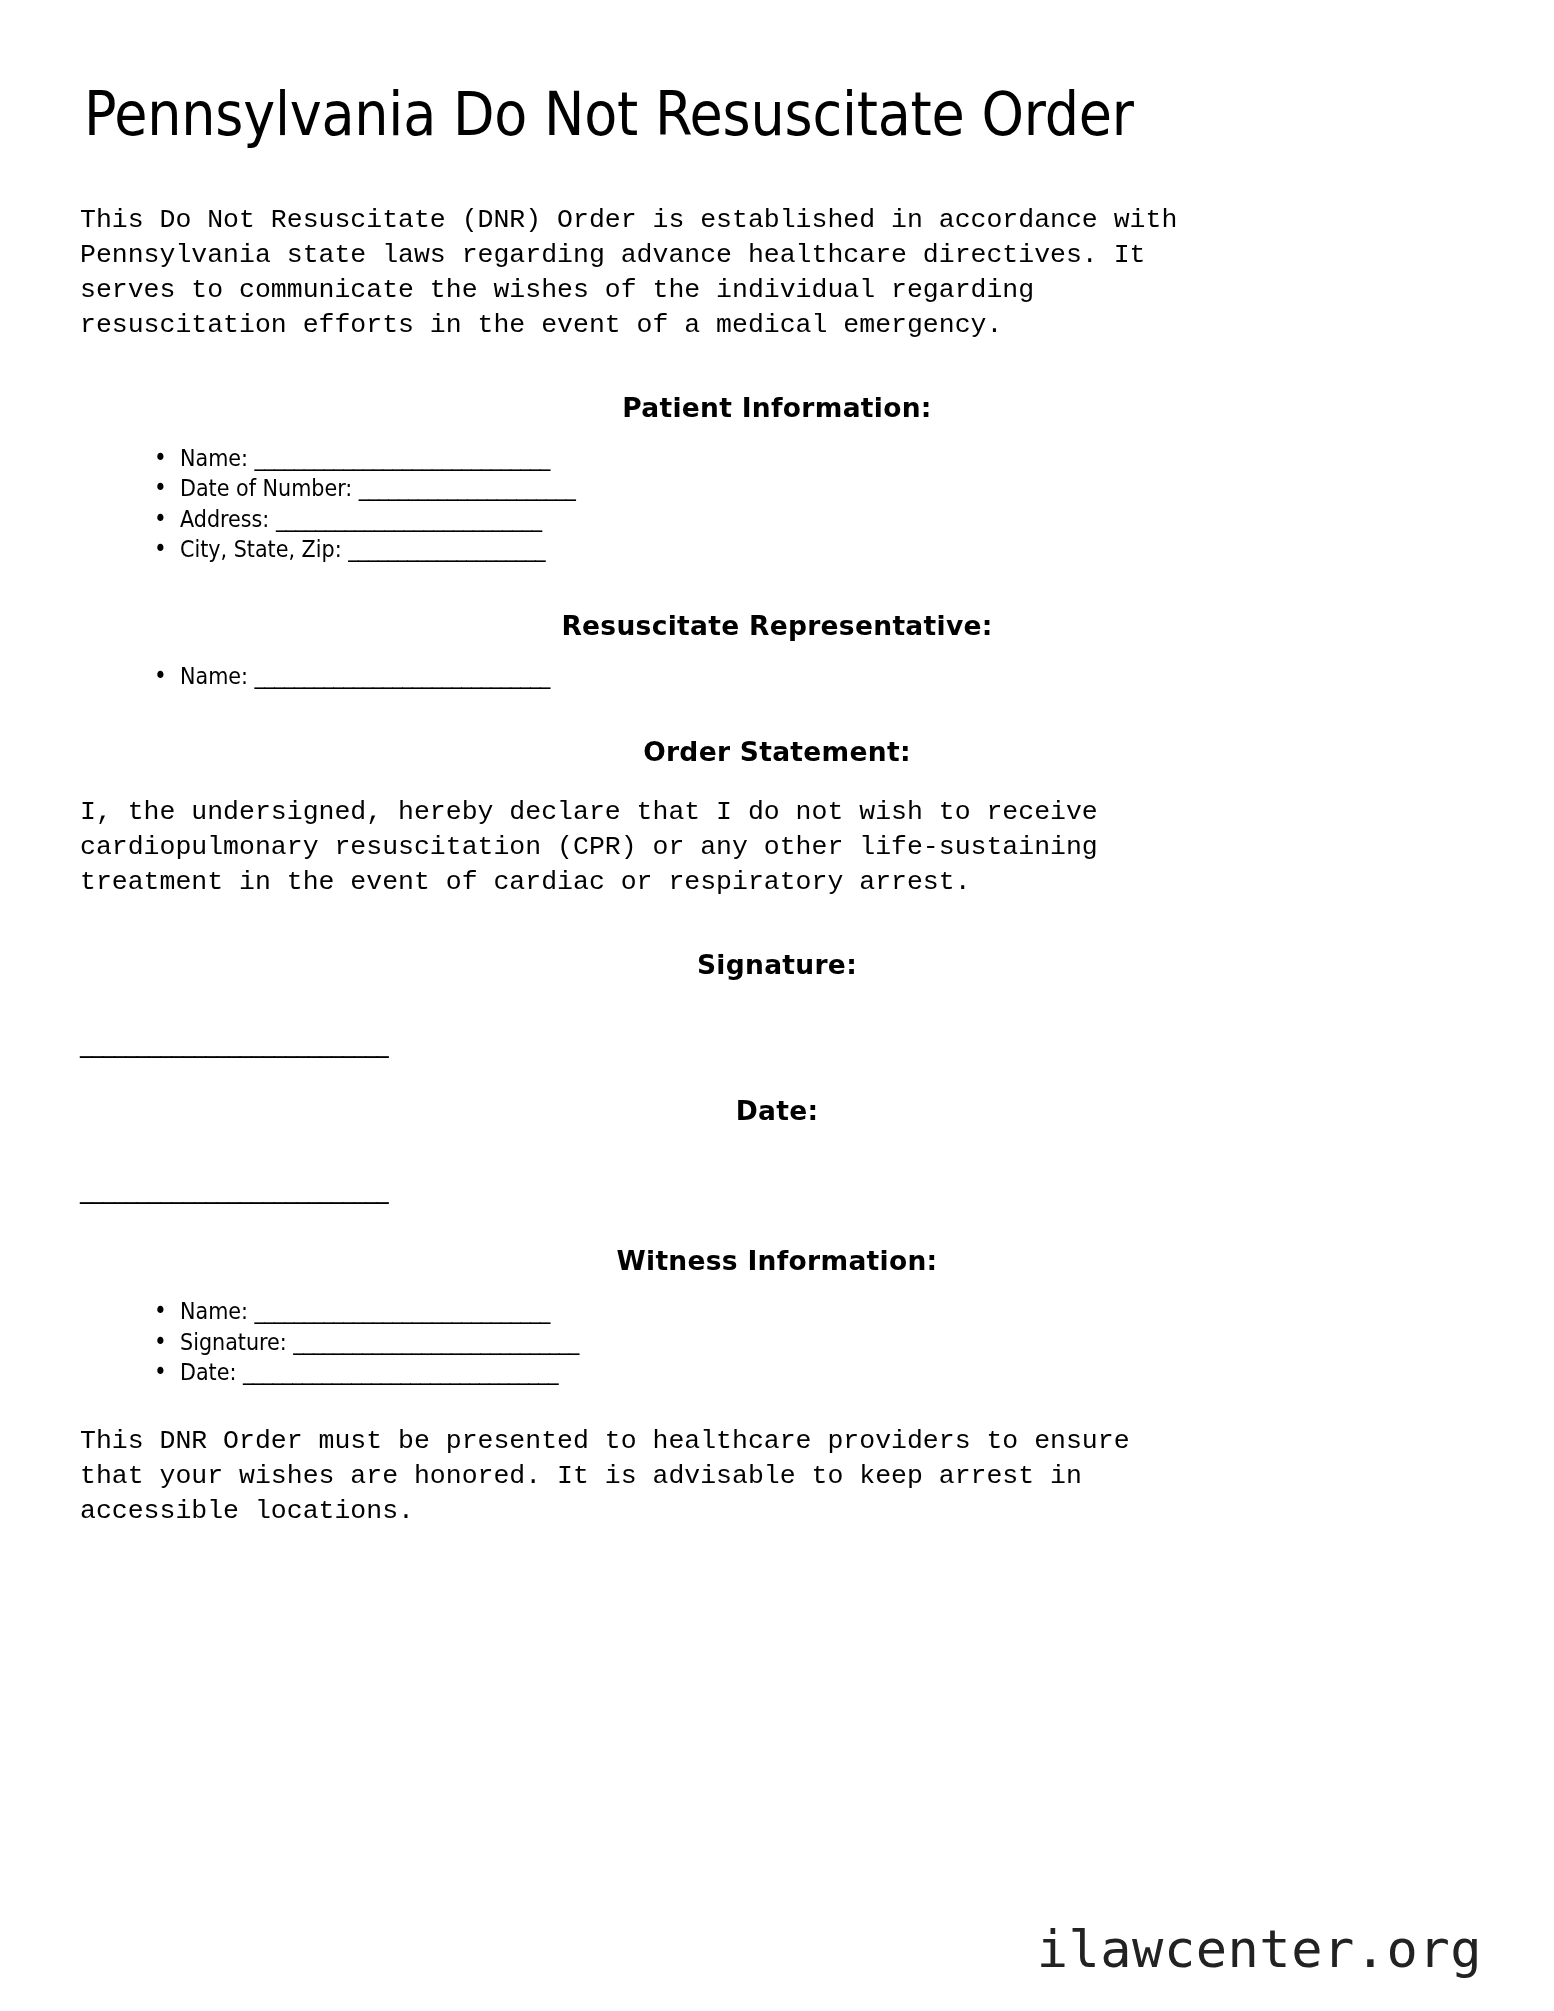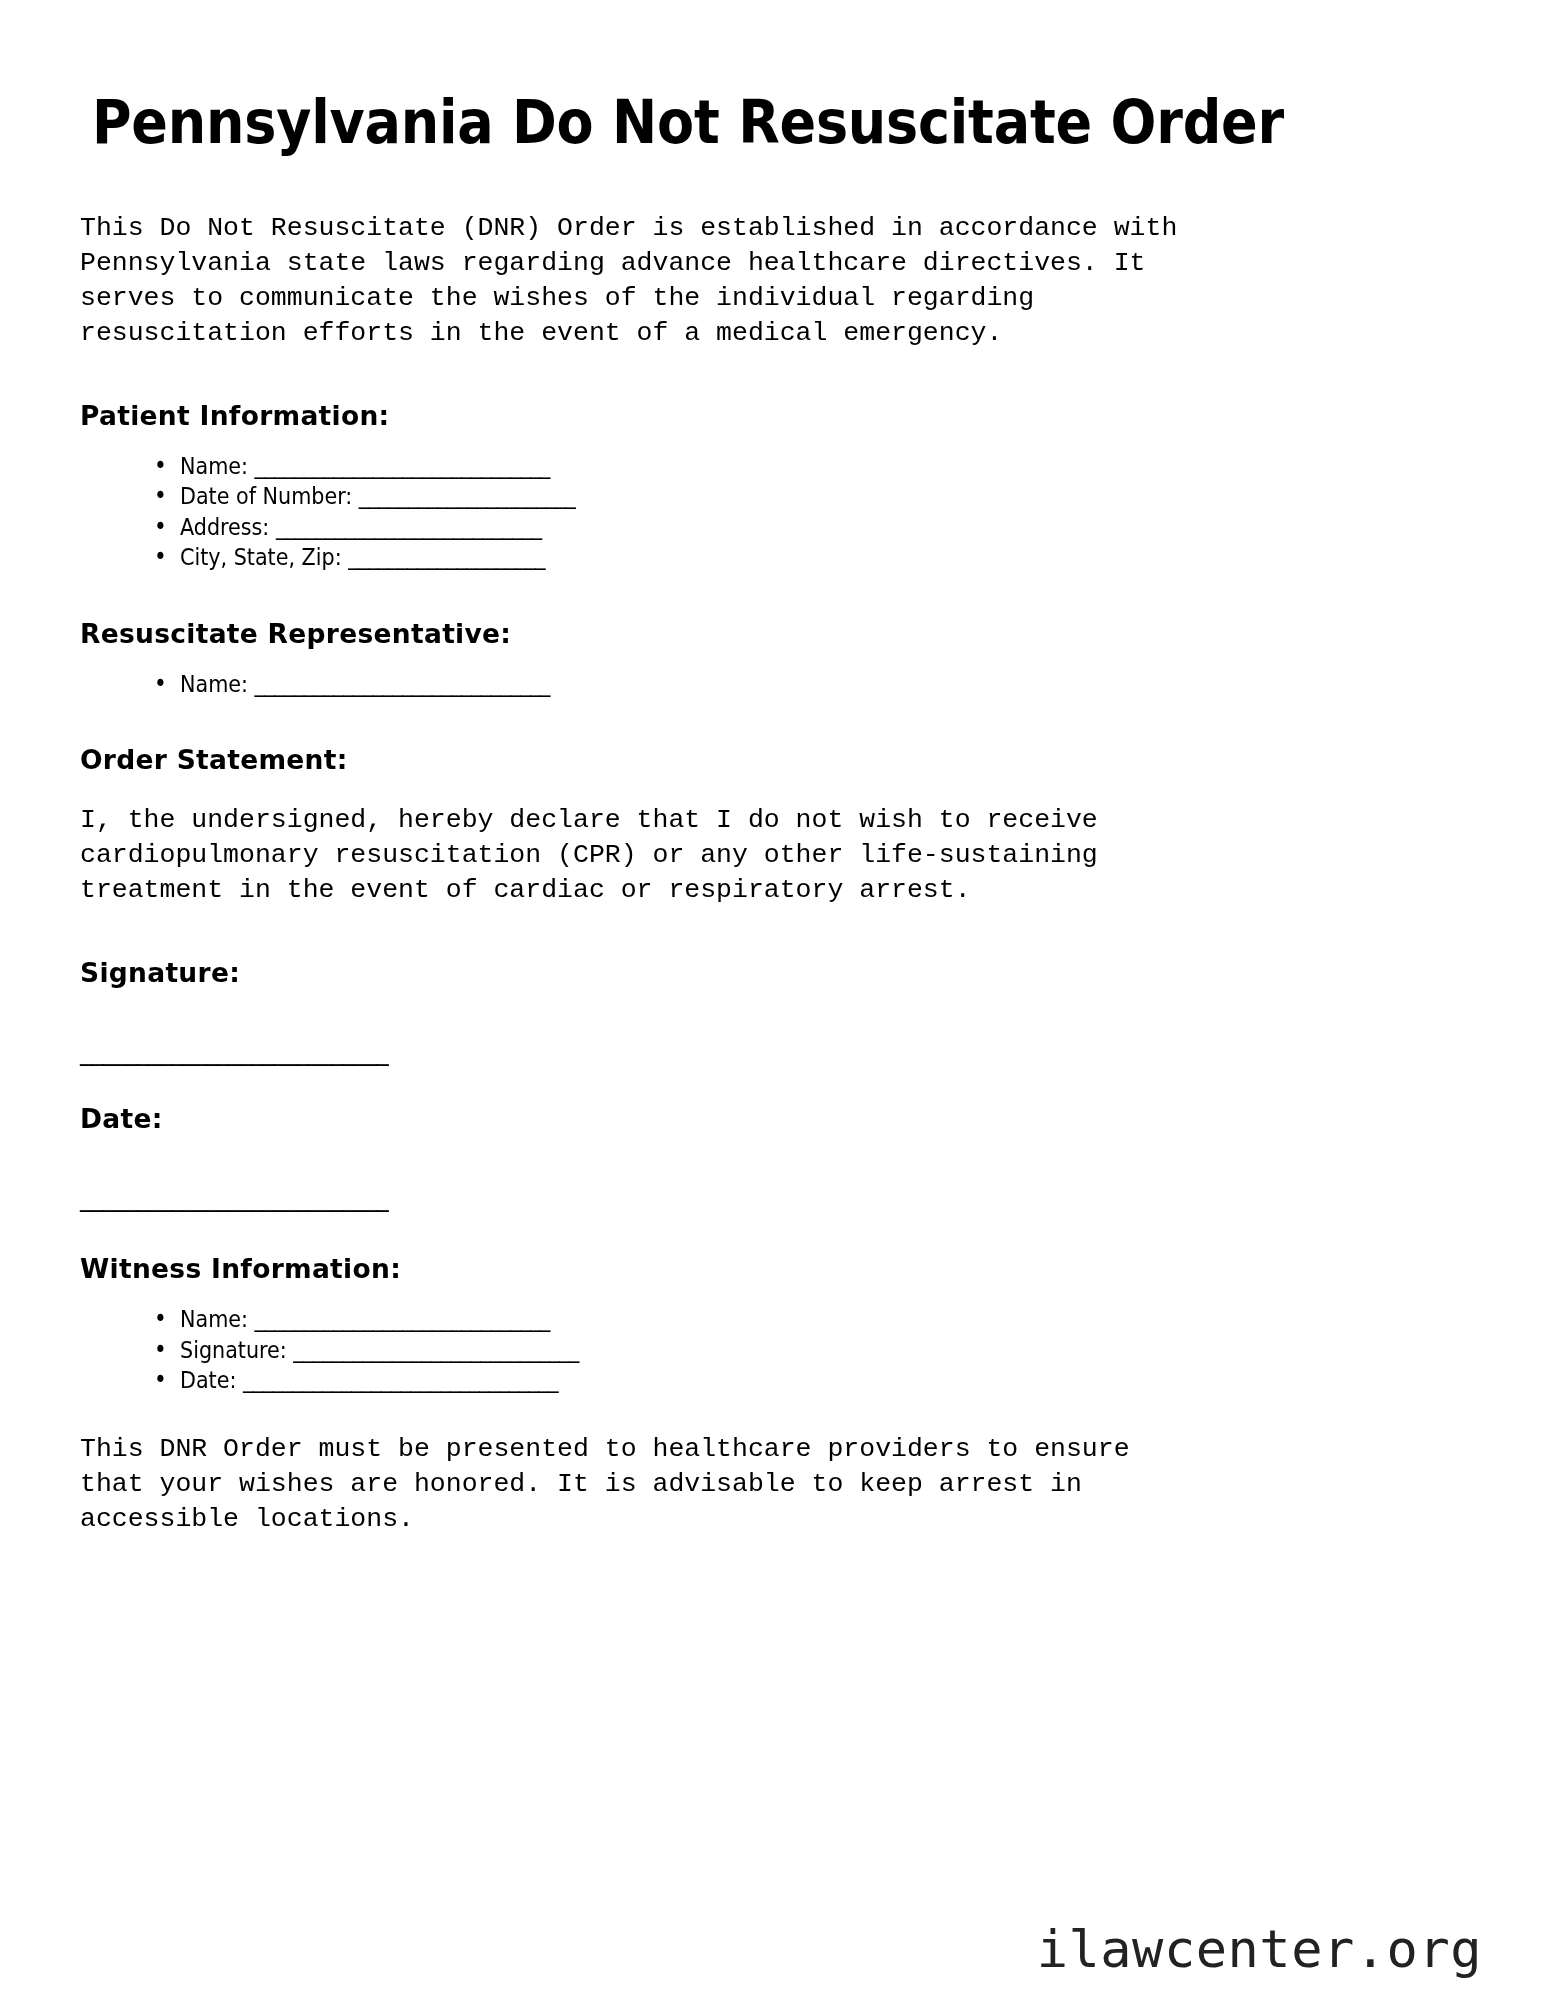--- a/index.html
+++ b/index.html
@@ -22,25 +22,25 @@
     top: 0;
     width: 1554px;
     height: 2011px;
     box-sizing: border-box;
     padding: 0 80px;
     background: #ffffff;
   }
 
   
   .doc-title {
-    margin: 12px;
+    margin: 4px;
     padding-top: 78px;
     font-size: 60px;
     line-height: 1.08;
-    font-weight: bold;
+    font-weight: normal;
     letter-spacing: -0.2px;
     font-stretch: condensed;
     font-family: "DejaVu Sans Condensed", "DejaVu Sans", sans-serif;
     color: #000000;
     white-space: nowrap;
   }
 
   
   .para {
     margin: 0;
@@ -57,20 +57,21 @@
 
   
   .section-heading {
     margin: 0;
     font-size: 26.5px;
     line-height: 34px;
     font-weight: bold;
     letter-spacing: 0.3px;
     font-family: "DejaVu Sans", sans-serif;
     color: #000000;
+    text-align: center;
   }
   .h-patient { margin-top: 48px; }
   .h-rep { margin-top: 44px; }
   .h-order { margin-top: 44px; }
   .h-signature { margin-top: 48px; }
   .h-date { margin-top: 36px; }
   .h-witness { margin-top: 40px; }
 
   
   ul.field-list {

